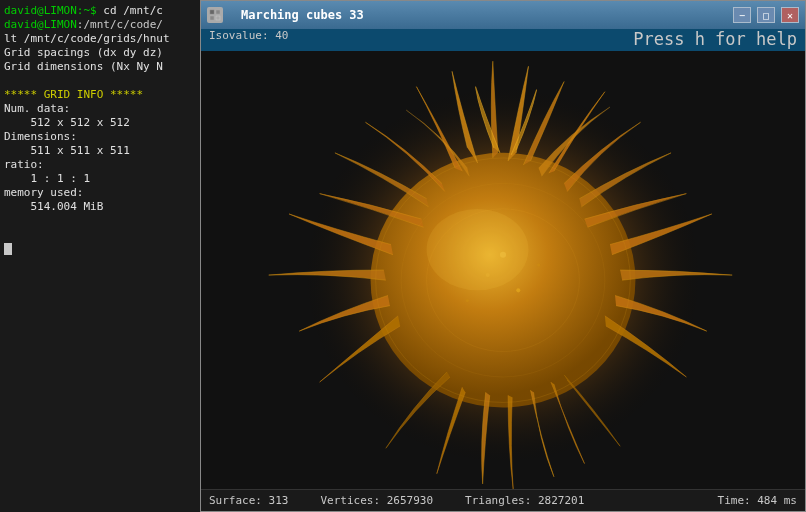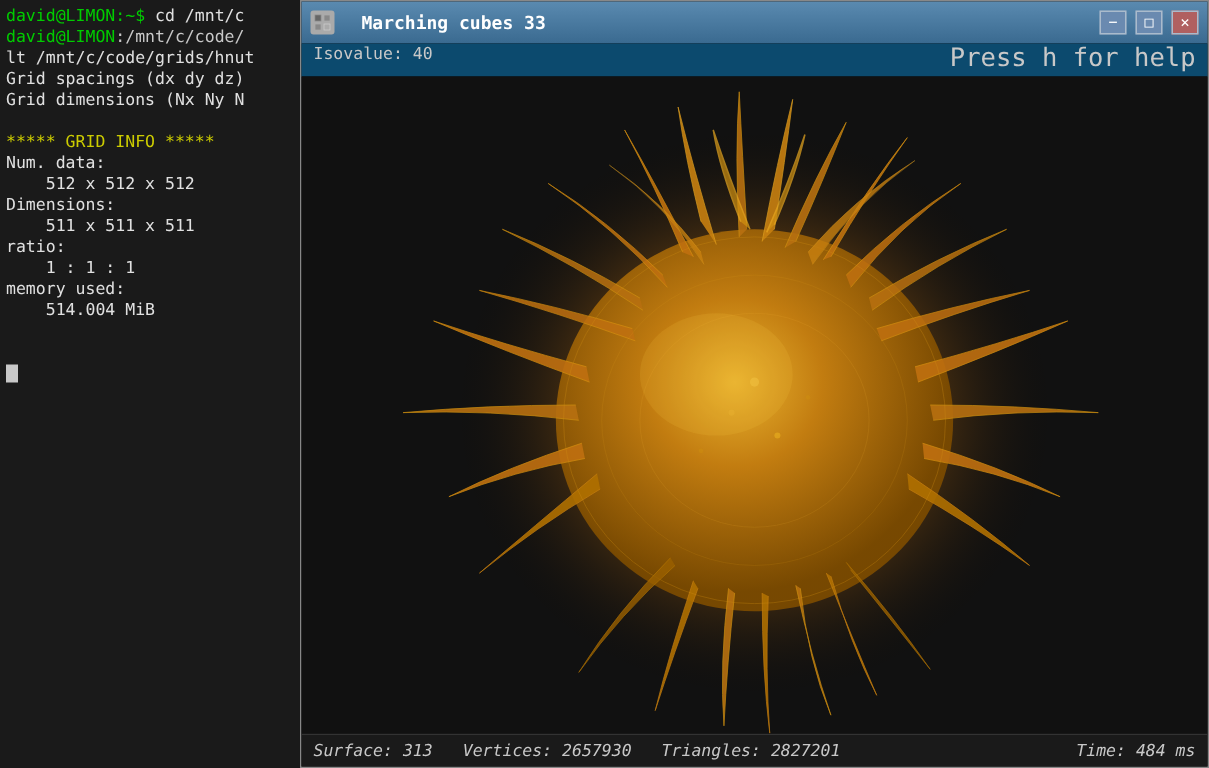--- a/index.html
+++ b/index.html
@@ -97,24 +97,23 @@
       overflow: hidden;
       background: #111;
     }
 
     #mc-status-bar {
       height: 22px;
       background: #1a1a1a;
       display: flex;
       align-items: center;
       padding: 0 8px;
-      gap: 20px;
+      gap: 32px;
       flex-shrink: 0;
       border-top: 1px solid #333;
-      font-style: italic;
     }
     .status-item {
       color: #c8c8c8;
       font-size: 11px;
     }
 
     #mc-info-bar {
       height: 22px;
       background: #0c4a6e;
       display: flex;

